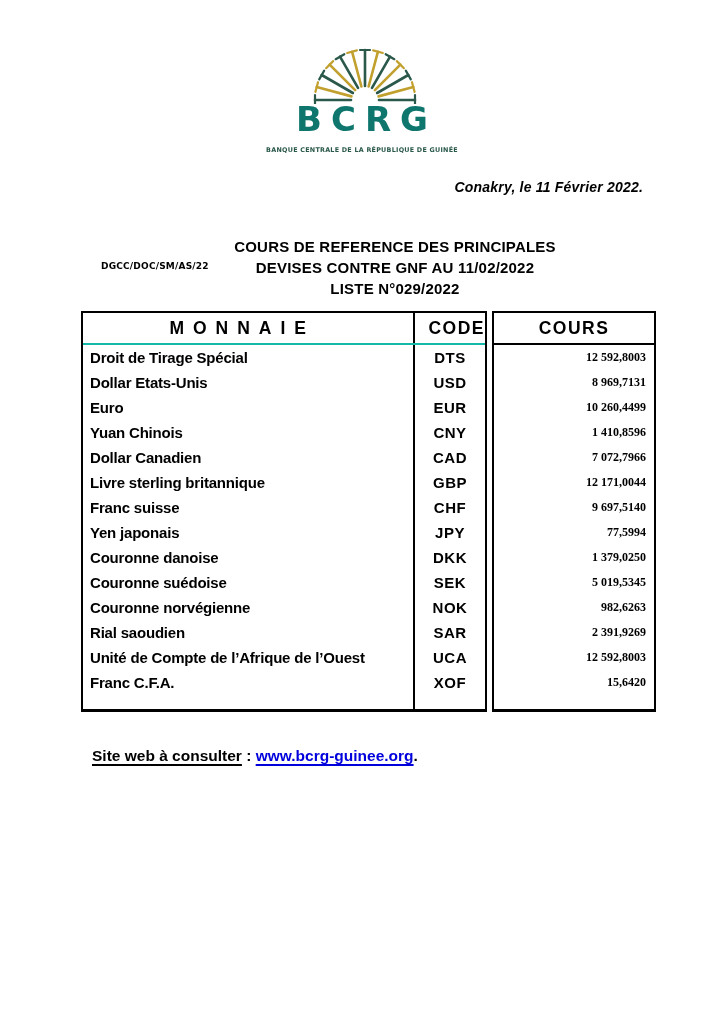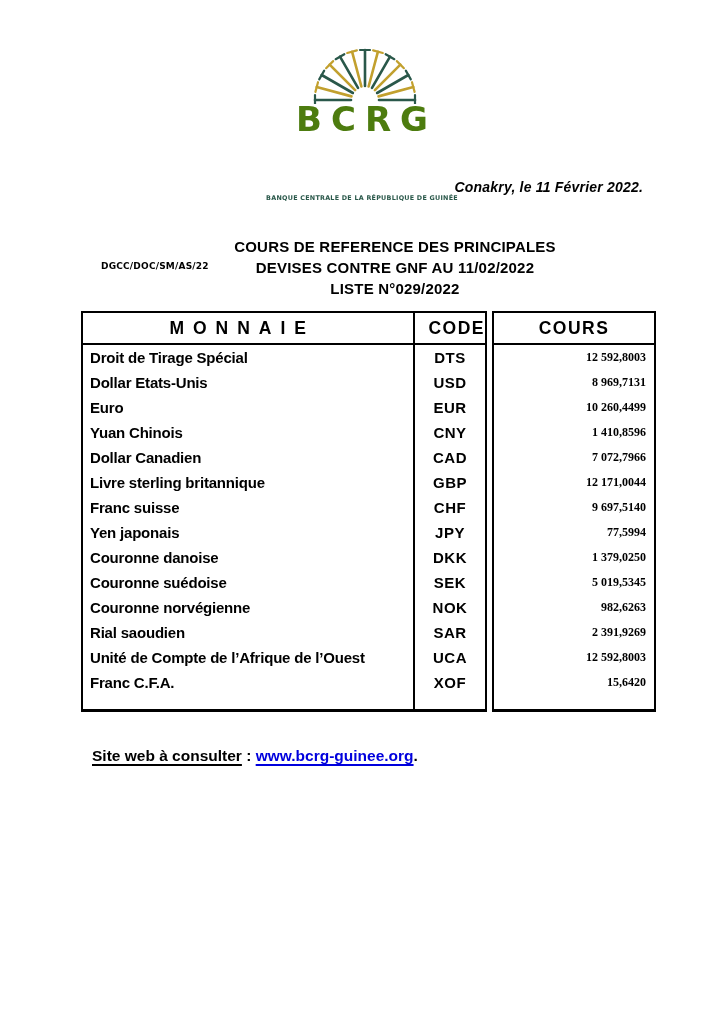--- a/index.html
+++ b/index.html
@@ -24,21 +24,21 @@
              font-weight:bold;font-size:15px;line-height:21px;letter-spacing:0.2px;}
 
   
   .tbox{position:absolute;top:311px;box-sizing:border-box;background:#fff;
         border:2px solid #000;border-bottom-width:3px;height:401px;}
   .box-left{left:81px;width:406px;}
   .box-right{left:492px;width:164px;}
   .vline{position:absolute;left:330px;top:0;bottom:0;width:2px;background:#000;}
 
   .hdr-row{position:relative;display:flex;height:30px;line-height:30px;
-           border-bottom:2px solid #000000;font-weight:bold;font-size:17.5px;gap:36px;}
+           border-bottom:2px solid #14b8a6;font-weight:bold;font-size:17.5px;gap:36px;}
   .h-monnaie{width:332px;text-align:center;letter-spacing:9px;text-indent:9px;}
   .h-code{flex:1;text-align:center;letter-spacing:1.5px;}
   .hdr-cours{height:30px;line-height:30px;border-bottom:2px solid #000;text-align:center;
            font-weight:bold;font-size:17.5px;letter-spacing:1.5px;}
 
   .row{display:flex;height:25px;line-height:25px;}
   .c-name{width:332px;box-sizing:border-box;padding-left:7px;font-weight:bold;
           font-size:15px;letter-spacing:-0.2px;white-space:nowrap;overflow:hidden;}
   .c-code{flex:1;text-align:center;font-weight:bold;font-size:15px;letter-spacing:0.5px;}
   .row2{height:25px;line-height:25px;text-align:right;padding-right:8px;
@@ -77,22 +77,22 @@
       <line x1="90.6698729810778" y1="10.198729810778069" x2="99.3301270189222" y2="15.198729810778069" stroke="#2a584a" stroke-width="2.2" stroke-linecap="round"></line>
       <line x1="79.89949493661166" y1="46.10050506338834" x2="105.35533905932738" y2="20.64466094067263" stroke="#c2a02e" stroke-width="2.6" stroke-linecap="round"></line>
       <line x1="101.81980515339464" y1="17.109127034739892" x2="108.89087296526012" y2="24.180194846605367" stroke="#c2a02e" stroke-width="2.2" stroke-linecap="round"></line>
       <line x1="82.12435565298215" y1="49" x2="113.30127018922194" y2="31.000000000000004" stroke="#2a584a" stroke-width="2.6" stroke-linecap="round"></line>
       <line x1="110.80127018922194" y1="26.66987298107781" x2="115.80127018922194" y2="35.3301270189222" stroke="#2a584a" stroke-width="2.2" stroke-linecap="round"></line>
       <line x1="83.52296156804695" y1="52.37653336856471" x2="118.29629131445341" y2="43.059047744873965" stroke="#c2a02e" stroke-width="2.6" stroke-linecap="round"></line>
       <line x1="117.0021960889408" y1="38.22941861342862" x2="119.59038653996602" y2="47.88867687631931" stroke="#c2a02e" stroke-width="2.2" stroke-linecap="round"></line>
       <line x1="84" y1="56" x2="120" y2="56" stroke="#2a584a" stroke-width="2.6" stroke-linecap="round"></line>
       <line x1="120" y1="51" x2="120" y2="61" stroke="#2a584a" stroke-width="2.2" stroke-linecap="round"></line>
     </svg>
-  <div class="logo-text" style="color: #4d7c0f;">BCRG</div>
-  <div class="logo-tagline" style="color: rgb(42, 88, 74); margin-top: 48px;">BANQUE CENTRALE DE LA RÉPUBLIQUE DE GUINÉE</div>
+  <div class="logo-text" style="color: #0f766e;">BCRG</div>
+  <div class="logo-tagline" style="color: rgb(42, 88, 74);">BANQUE CENTRALE DE LA RÉPUBLIQUE DE GUINÉE</div>
 
   <div class="date-line">Conakry, le 11 Février 2022.</div>
   <div class="ref-num">DGCC/DOC/SM/AS/22</div>
 
   <div class="doc-title">
     <div>COURS DE REFERENCE DES PRINCIPALES</div>
     <div>DEVISES CONTRE GNF AU 11/02/2022</div>
     <div>LISTE N°029/2022</div>
   </div>
 

